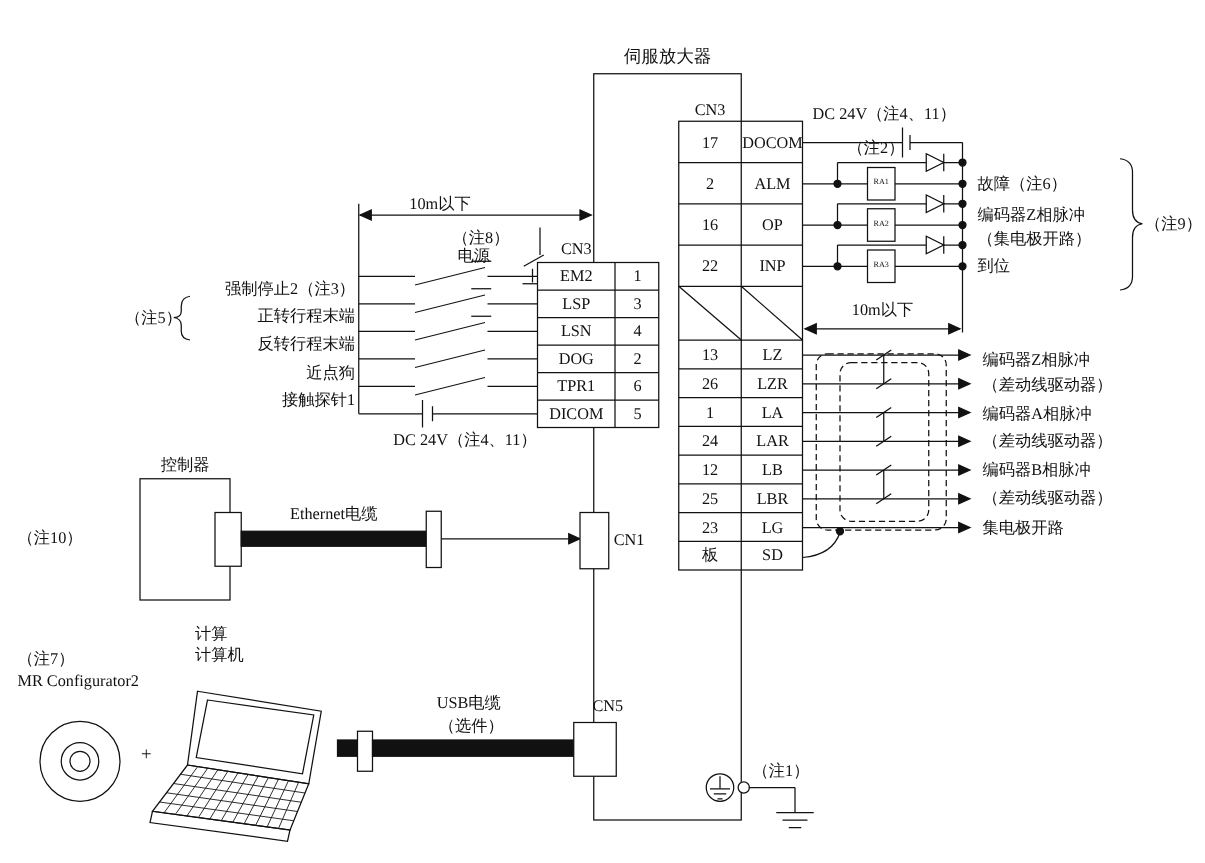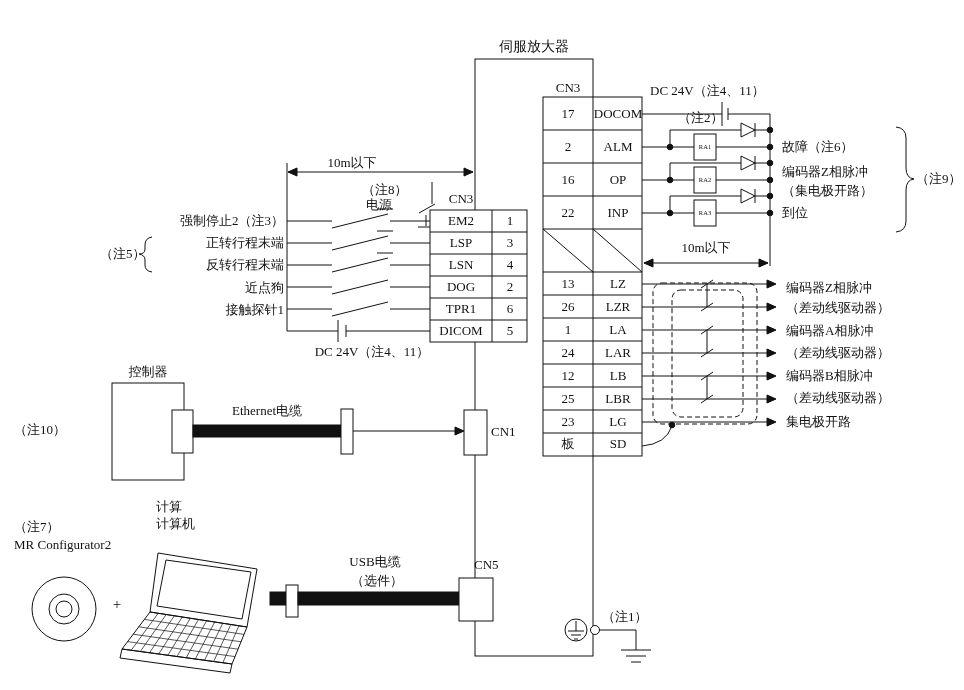--- a/index.html
+++ b/index.html
@@ -2,21 +2,21 @@
 <html><head>
 <meta charset="utf-8">
 <style>
   html,body{margin:0;padding:0;background:#fff;}
   #stage{position:relative;width:964px;height:690px;background:#fff;overflow:hidden;
          font-family:"Liberation Serif","DejaVu Serif",serif;color:#111;}
   svg{position:absolute;left:0;top:0;}
   .t{position:absolute;white-space:nowrap;font-size:13px;line-height:1.05;}
   .ctr{transform:translate(-50%,-50%);}
   .lt{transform:translate(0,-50%);}
-  .rt{transform:translate(-100%,-50%);}
+  .rt{transform:translate(-100%,-50%);margin-top:10px;}
   .title{font-size:16px;font-weight:600;letter-spacing:1px;}
   .ra{font-size:6.5px;}
   .big{font-size:14px;}
 </style>
 </head>
 <body>
 
 <div id="stage">
 
 <svg width="964" height="690" viewBox="0 0 964 690">

